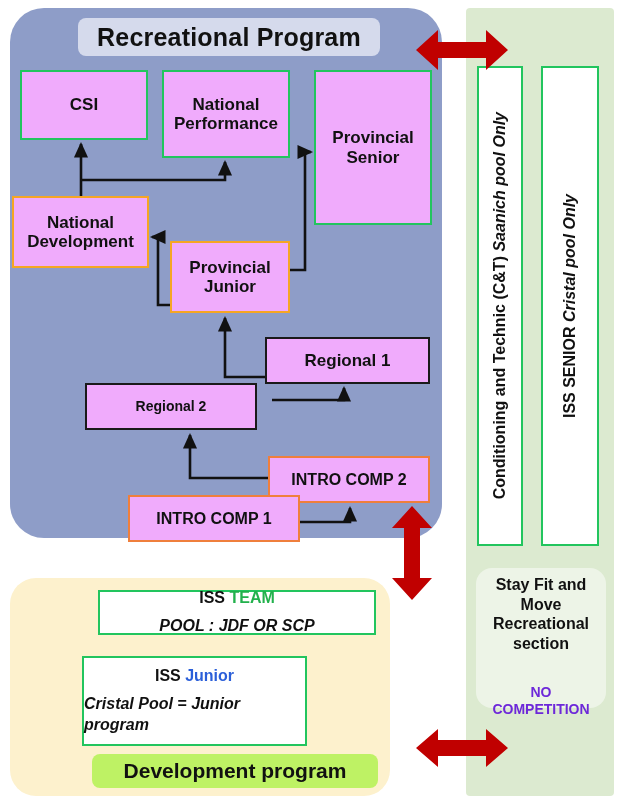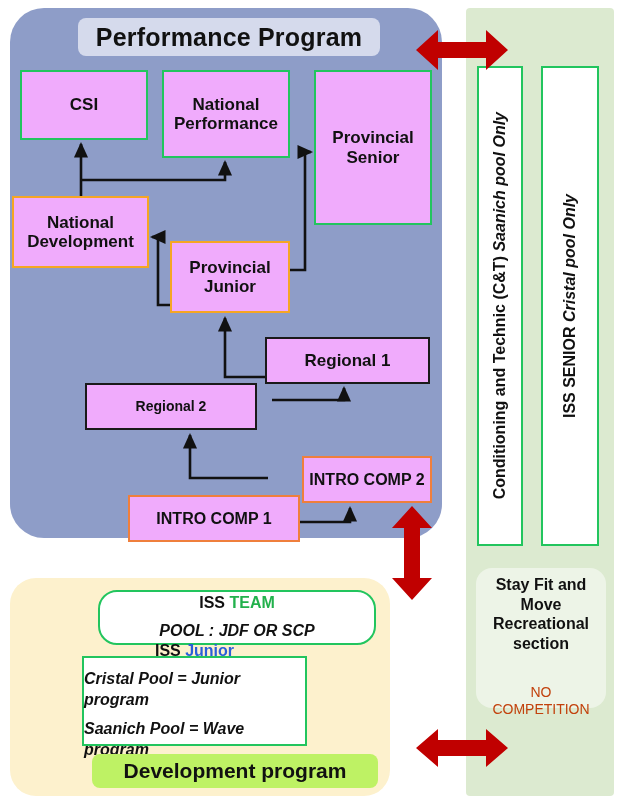--- a/index.html
+++ b/index.html
@@ -56,30 +56,30 @@
   .bd-black{border:2.5px solid #1a1a1a;}
   .bd-lorange{border:2.5px solid #ef7f3c;}
 
   #box-csi           {left:20px; top:70px; width:128px;height:70px;font-size:17px;}
   #box-natperf       {left:162px;top:70px; width:128px;height:88px;font-size:17px;}
   #box-provsenior    {left:314px;top:70px; width:118px;height:155px;font-size:17px;}
   #box-natdev        {left:12px; top:196px;width:137px;height:72px;font-size:17px;}
   #box-provjunior    {left:170px;top:241px;width:120px;height:72px;font-size:17px;}
   #box-regional1     {left:265px;top:337px;width:165px;height:47px;font-size:17px;}
   #box-regional2     {left:85px;top:383px;width:172px;height:47px;font-size:14px;}
-  #box-intro2        {left:268px;top:456px;width:130px;height:47px;font-size:16px;margin-left:34px;}
+  #box-intro2        {left:268px;top:456px;width:162px;height:47px;font-size:16px;}
   #box-intro1        {left:104px;top:495px;width:172px;height:47px;font-size:16px;margin-left:24px;}
 
   
   .dev-box{
     position:absolute;background:#fff;border:2.5px solid #22c55e;
     display:flex;flex-direction:column;align-items:center;justify-content:center;
     box-sizing:border-box;color:#111;
   }
-  #dev-team{left:98px;top:590px;width:278px;height:55px;border-radius:19px;}
+  #dev-team{left:98px;top:590px;width:278px;height:45px;}
   #dev-junior{left:82px;top:656px;width:225px;height:90px;}
   .dev-head{font-weight:bold;font-size:16px;line-height:1.25;}
   .dev-head .accent-green{color:#22b14c;}
   .dev-head .accent-blue{color:#2b5fd9;}
   .dev-line{font-style:italic;font-weight:bold;font-size:16px;line-height:1.3;margin-top:8px;}
 
   
   .vbox{
     position:absolute;background:#fff;border:2.5px solid #22c55e;
     box-sizing:border-box;display:flex;align-items:center;justify-content:center;
@@ -93,21 +93,21 @@
   .vtext .b{font-weight:bold;}
   .vtext .i{font-style:italic;font-weight:bold;}
 
   
   #rec-title{
     position:absolute;left:480px;top:575px;width:122px;
     text-align:center;font-weight:bold;font-size:16px;color:#111;line-height:1.22;
   }
   #rec-nocomp{
     position:absolute;left:480px;top:684px;width:122px;
-    text-align:center;font-weight:normal;font-size:14px;color:#c2410c;line-height:1.18;
+    text-align:center;font-weight:bold;font-size:14px;color:#6d28d9;line-height:1.18;
   }
 
   
   #connectors{position:absolute;left:0;top:0;width:620px;height:804px;
               pointer-events:none;}
 
   
   .red-arrow{position:absolute;}
 </style>
 </head>
@@ -139,21 +139,21 @@
       <path d="M265,377 L225,377 L225,318"></path>
 
       <path d="M272,400 L344,400 L344,388"></path>
 
       <path d="M268,478 L190,478 L190,435"></path>
 
       <path d="M276,522 L350,522 L350,508"></path>
     </g>
   </svg>
 
-  <div class="panel-title" id="competitive-title">Performance Program</div>
+  <div class="panel-title" id="competitive-title">Recreational Program</div>
 
   <div class="box bd-green" id="box-csi">
     <span>CSI</span>
   </div>
 
   <div class="box bd-green" id="box-natperf">
     <span>
       <span>National</span><br>
       <span>Performance</span>
     </span>
@@ -201,21 +201,20 @@
       <span>ISS </span><span class="accent-green">TEAM</span>
     </div>
     <div class="dev-line">POOL : JDF OR SCP</div>
   </div>
 
   <div class="dev-box" id="dev-junior">
     <div class="dev-head">
       <span>ISS </span><span class="accent-blue">Junior</span>
     </div>
     <div class="dev-line">Cristal Pool  =  Junior program</div>
-    <div class="dev-line">Saanich Pool = Wave program</div>
   </div>
 
   <div class="panel-title" id="development-title">Development program</div>
 
   <div class="vbox" id="vbox-ct">
     <div class="vtext">
       <span class="b">Conditioning and Technic (C&amp;T) </span><span class="i">Saanich pool Only</span>
     </div>
   </div>
 

